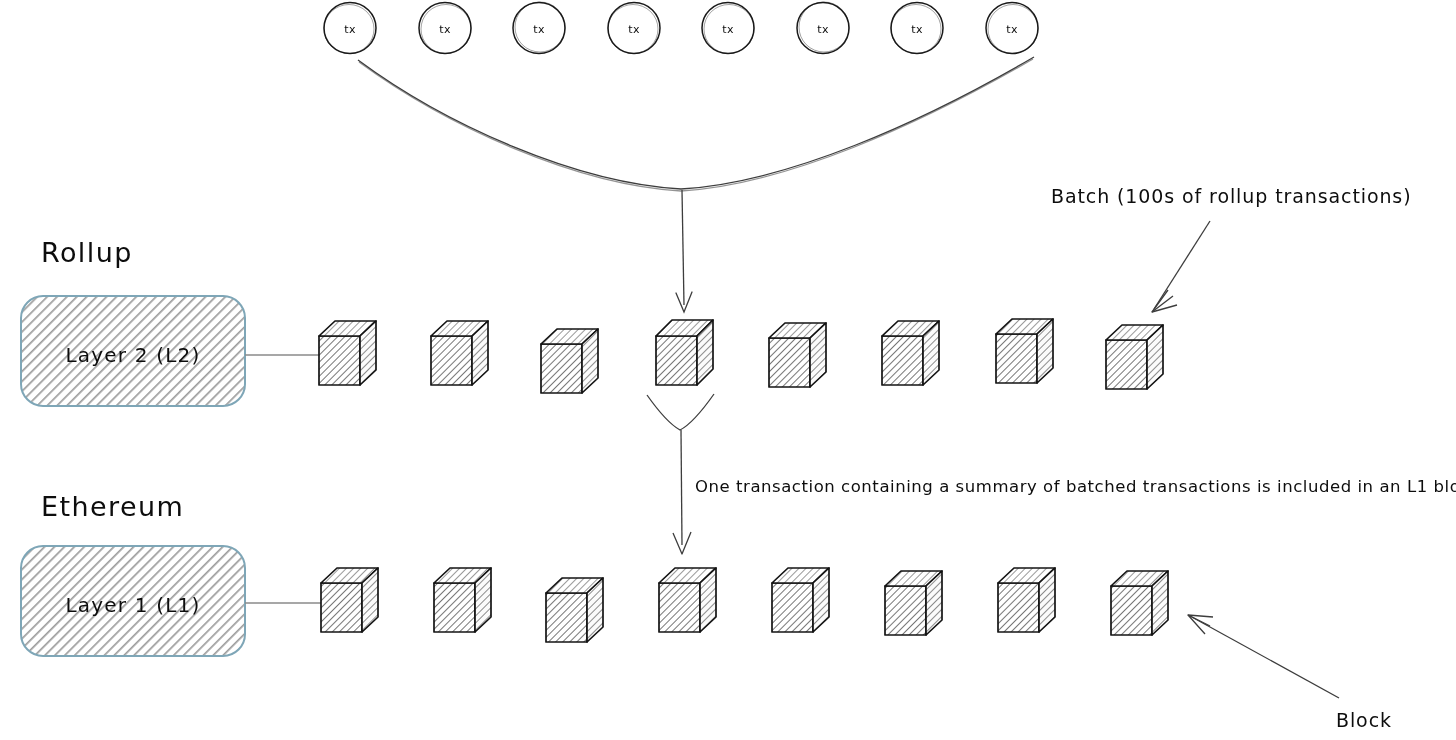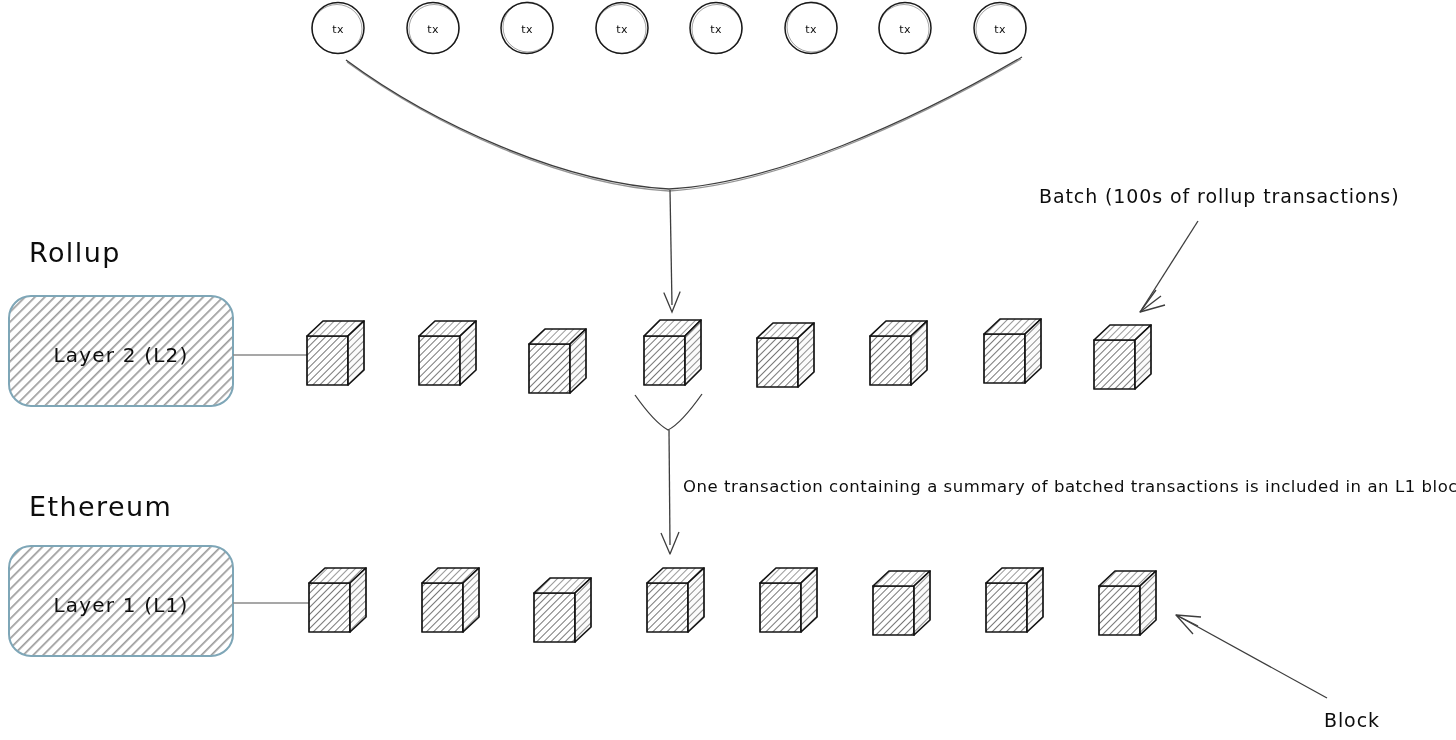--- a/index.html
+++ b/index.html
@@ -9,21 +9,21 @@
   }
   body {
     width: 1456px;
     height: 740px;
     position: relative;
     overflow: hidden;
     font-family: "DejaVu Sans", sans-serif;
   }
   #stage {
     position: absolute;
-    left: 4px; top: 0;
+    left: 16px; top: 0;
     width: 1224px;
     height: 740px;
   }
   #svg-root {
     position: absolute;
     left: 0; top: 0;
     width: 1456px;
     height: 740px;
   }
   .hand-text {

